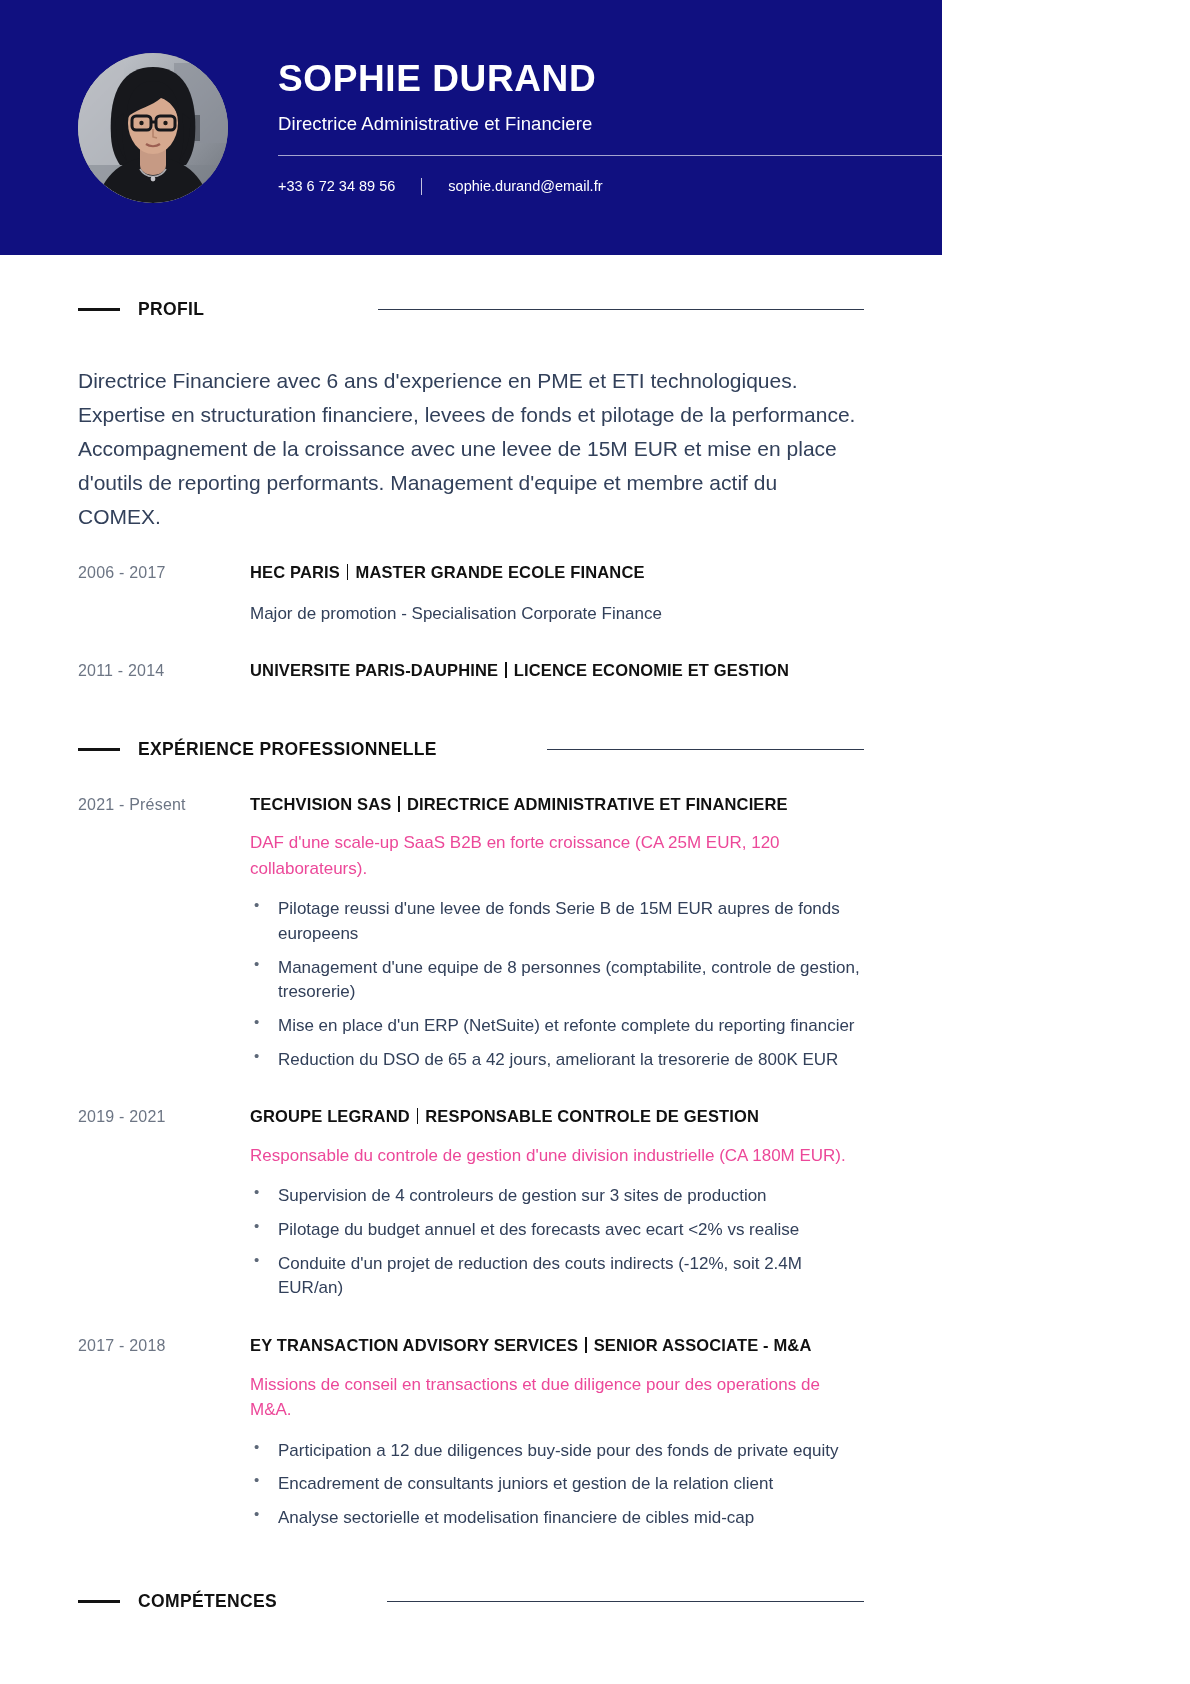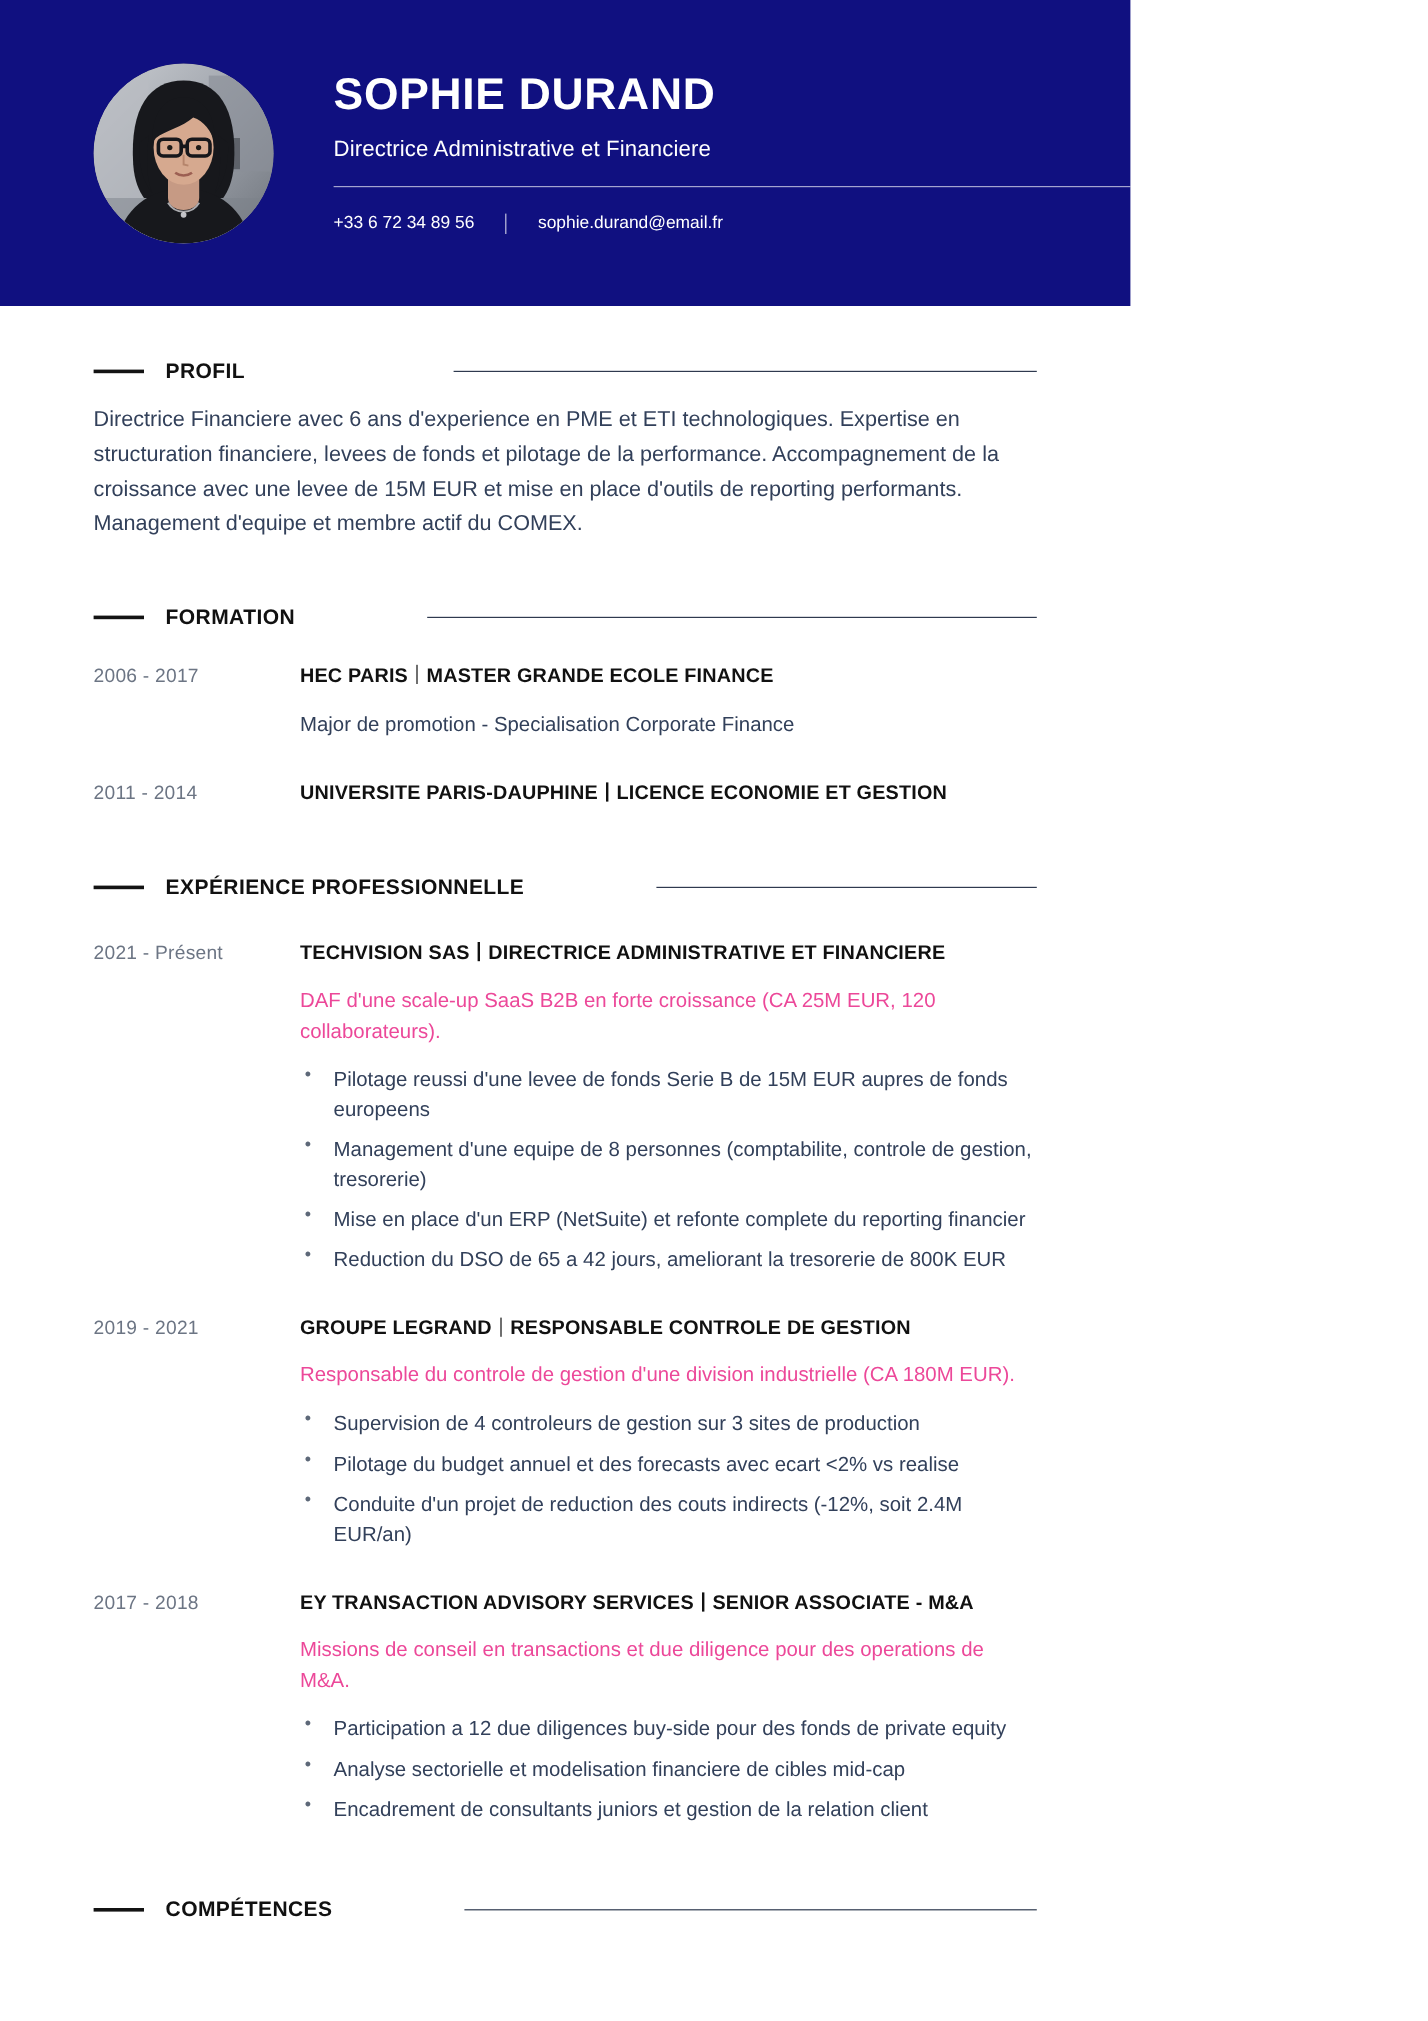--- a/index.html
+++ b/index.html
@@ -115,22 +115,22 @@
     height: 1px;
     background: #2f3a4f;
     margin-left: 26px;
   }
   .section-head .hr.offset-profil { margin-left: 174px; }
   .section-head .hr.offset-form { margin-left: 110px; }
   .section-head .hr.offset-exp { margin-left: 110px; }
   .section-head .hr.offset-comp { margin-left: 110px; }
 
   .profile-text {
-    margin-top: 15px;
-    font-size: 18px;
+    margin-top: 44px;
+    font-size: 21px;
     line-height: 1.62;
     color: #32405a;
     max-width: 958px;
   }
 
   
   .entry {
     display: flex;
     margin-top: 28px;
   }
@@ -268,25 +268,20 @@
 
   <div class="content">
 
     <div class="section-head profil">
       <span class="dash"></span>
       <span class="stitle">PROFIL</span>
       <span class="hr offset-profil"></span>
     </div>
     <p class="profile-text">Directrice Financiere avec 6 ans d'experience en PME et ETI technologiques. Expertise en structuration financiere, levees de fonds et pilotage de la performance. Accompagnement de la croissance avec une levee de 15M EUR et mise en place d'outils de reporting performants. Management d'equipe et membre actif du COMEX.</p>
 
-    <div class="section-head formation">
-      <span class="dash"></span>
-      <span class="stitle">FORMATION</span>
-      <span class="hr offset-form"></span>
-    </div>
 
     <div class="entry">
       <div class="dates">2006 - 2017</div>
       <div class="detail">
         <div class="entry-title">
           <span>HEC PARIS</span><span class="bar"></span><span>MASTER GRANDE ECOLE FINANCE</span>
         </div>
         <div class="edu-note">Major de promotion - Specialisation Corporate Finance</div>
       </div>
     </div>
@@ -339,22 +334,22 @@
 
     <div class="entry exp">
       <div class="dates">2017 - 2018</div>
       <div class="detail">
         <div class="entry-title">
           <span>EY TRANSACTION ADVISORY SERVICES</span><span class="bar"></span><span>SENIOR ASSOCIATE - M&amp;A</span>
         </div>
         <div class="entry-sub">Missions de conseil en transactions et due diligence pour des operations de M&amp;A.</div>
         <ul class="bullets">
           <li>Participation a 12 due diligences buy-side pour des fonds de private equity</li>
+          <li>Encadrement de consultants juniors et gestion de la relation client</li>
           <li>Analyse sectorielle et modelisation financiere de cibles mid-cap</li>
-          <li>Encadrement de consultants juniors et gestion de la relation client</li>
         </ul>
       </div>
     </div>
 
     <div class="section-head competences">
       <span class="dash"></span>
       <span class="stitle">COMPÉTENCES</span>
       <span class="hr offset-comp"></span>
     </div>
 

